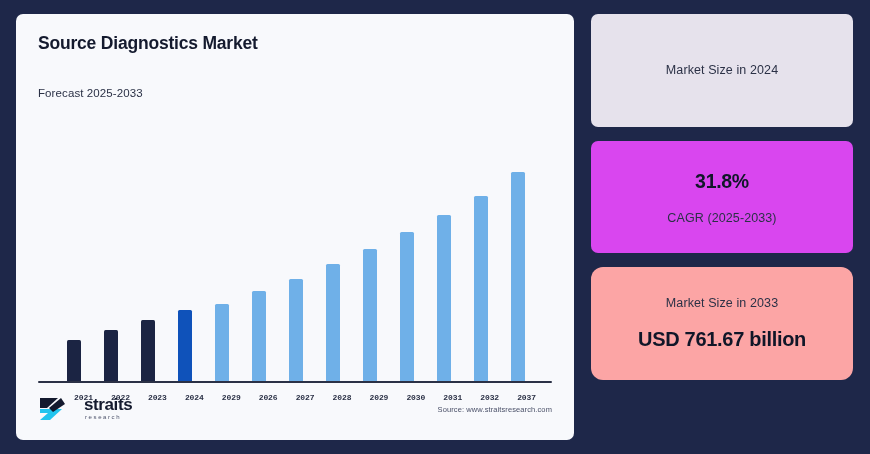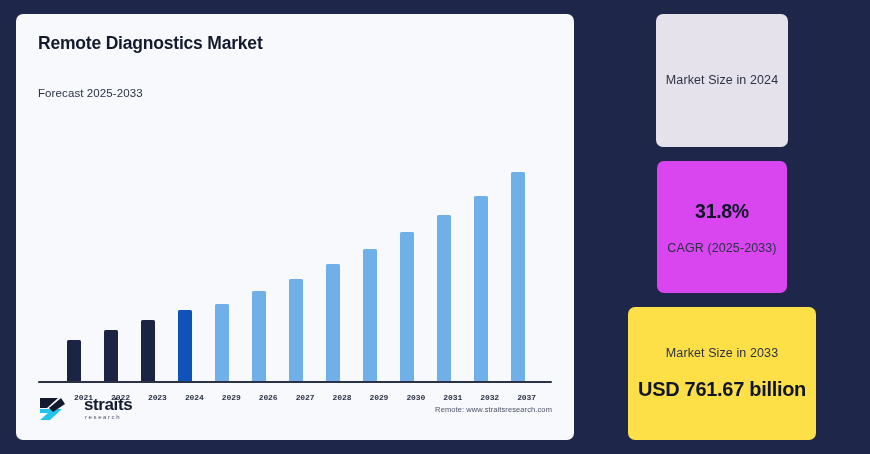--- a/index.html
+++ b/index.html
@@ -175,25 +175,24 @@
 
   .source {
     font-size: 7.5px;
     color: #4a5068;
     letter-spacing: 0.1px;
   }
 
   
   .cards {
     width: 262px;
-    height: 426px;
+    height: 366px;
     display: flex;
     flex-direction: column;
     gap: 14px;
-    align-items: center;
   }
 
   .card {
     flex: 1;
     border-radius: 7px;
     display: flex;
     flex-direction: column;
     align-items: center;
     justify-content: center;
     gap: 18px;
@@ -217,21 +216,21 @@
     font-size: 20px;
   }
 </style>
 </head>
 <body>
 
 <div id="root">
 
   <div class="chart-panel">
 
-    <div class="chart-title">Remote Diagnostics Market</div>
+    <div class="chart-title">Source Diagnostics Market</div>
 
     <div class="chart-subtitle">Forecast 2025-2033</div>
 
     <div class="plot-wrap">
       <div class="plot">
         <div class="bars" id="bars">
             <div class="bar-slot">
               <div class="bar historic" title="2021: 23.7" style="height: 42px; background: rgb(27, 36, 67);"></div>
             </div>
             <div class="bar-slot">
@@ -297,31 +296,31 @@
             <path d="M2 2 L20 2 L9 12 L2 12 Z" fill="#141a2e"></path>
             <path d="M2 13 L24 13 L12 24 L2 24 L10 17 L2 17 Z" fill="#22c4ee"></path>
             <path d="M11 12 L23 2 L27 8 L15 16 Z" fill="#141a2e"></path>
           </svg>
         </span>
         <span class="logo-text">
           <span class="logo-name">straits</span>
           <span class="logo-sub">research</span>
         </span>
       </div>
-      <div class="source">Remote: www.straitsresearch.com</div>
+      <div class="source">Source: www.straitsresearch.com</div>
     </div>
   </div>
 
   <div class="cards" id="cards">
       <div class="card" style="background: rgb(230, 226, 236);">
         <div class="card-label">Market Size in 2024</div>
       </div>
       <div class="card" style="background: #d946ef;">
         <div class="card-value">31.8%</div>
         <div class="card-label">CAGR (2025-2033)</div>
       </div>
-      <div class="card" style="background: #fde047;">
+      <div class="card" style="background: #fca5a5; border-radius: 12px;">
         <div class="card-label">Market Size in 2033</div>
         <div class="card-value big">USD 761.67 billion</div>
       </div>
     </div>
 
 </div>
 
 </body></html>

